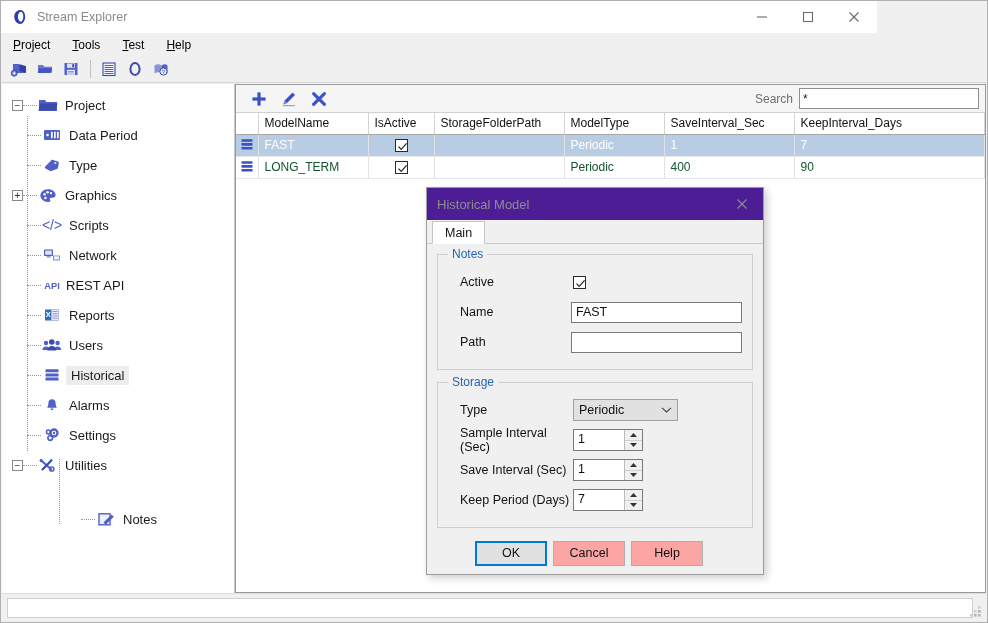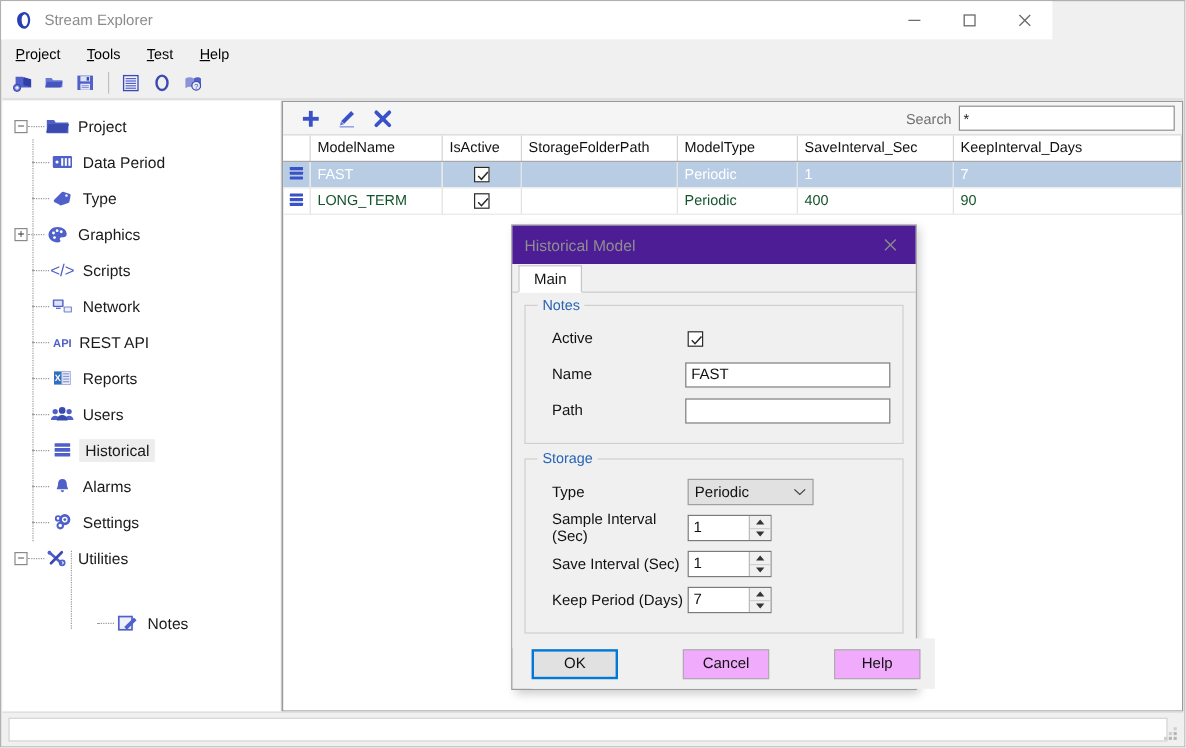--- a/index.html
+++ b/index.html
@@ -169,26 +169,26 @@
   .spin .v { flex: 1; font-size: 12.5px; padding: 2px 4px; color: #111; }
   .spin .btns {
     width: 18px; border-left: 1px solid #bbb; display: flex; flex-direction: column;
     background: #f0f0f0;
   }
   .spin .btns div {
     flex: 1; display: flex; align-items: center; justify-content: center;
   }
   .spin .btns div:first-child { border-bottom: 1px solid #d0d0d0; }
   .dlg-footer {
-    position: absolute; left: 16px; bottom: 0; width: 336px; height: 42px;
-    background: #f0f0f0; display: flex; align-items: center; justify-content: space-between;
+    position: absolute; left: 0; bottom: 0; width: 336px; height: 42px;
+    background: #f0f0f0; display: flex; align-items: center; justify-content: center;
     padding-right: 12px; gap: 6px;
   }
   .btn {
-    width: 72px; height: 25px; background: #f0abfc; border: 1px solid #adadad;
+    width: 72px; height: 25px; background: #fca5a5; border: 1px solid #adadad;
     font-size: 12.5px; color: #111; display: flex; align-items: center; justify-content: center;
     font-family: "Liberation Sans", sans-serif;
   }
   .btn.default { border: 2px solid #0078d7; background: #e1e1e1; }
 
   
   .statusbar {
     position: absolute; left: 1px; bottom: 1px; width: 984px; height: 28px;
     background: #f0f0f0; border-top: 1px solid #dcdcdc;
   }

